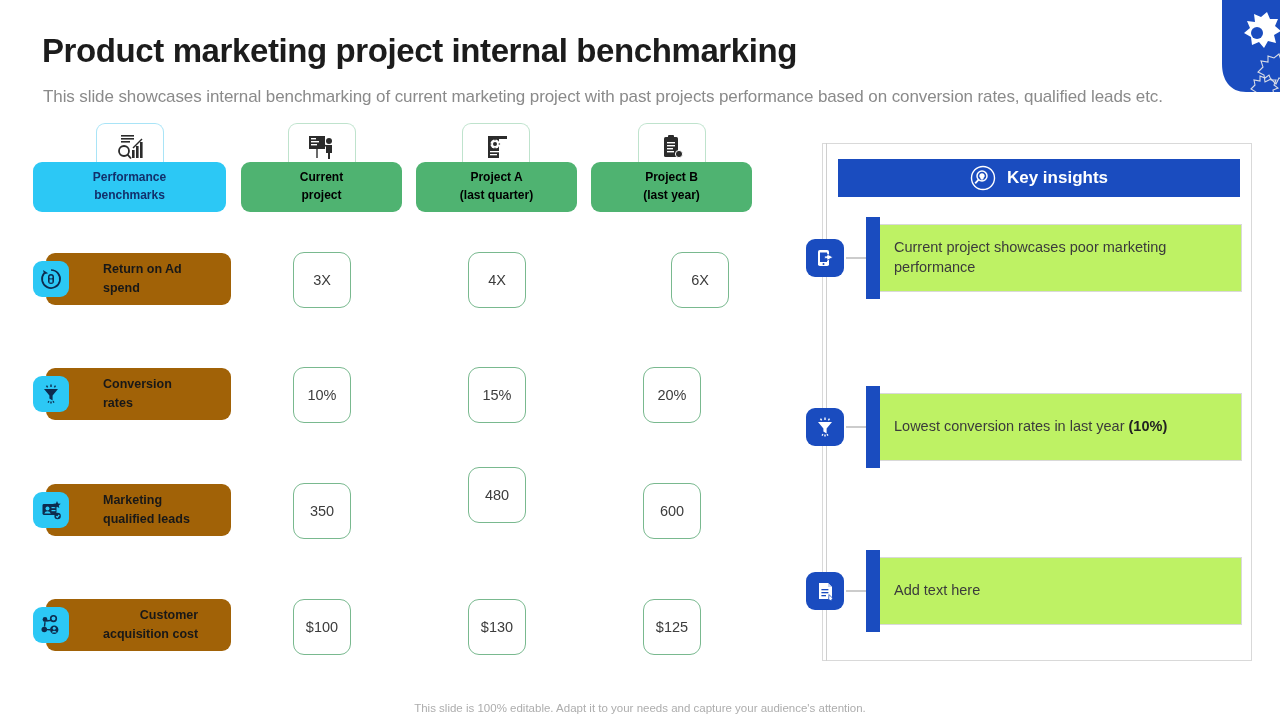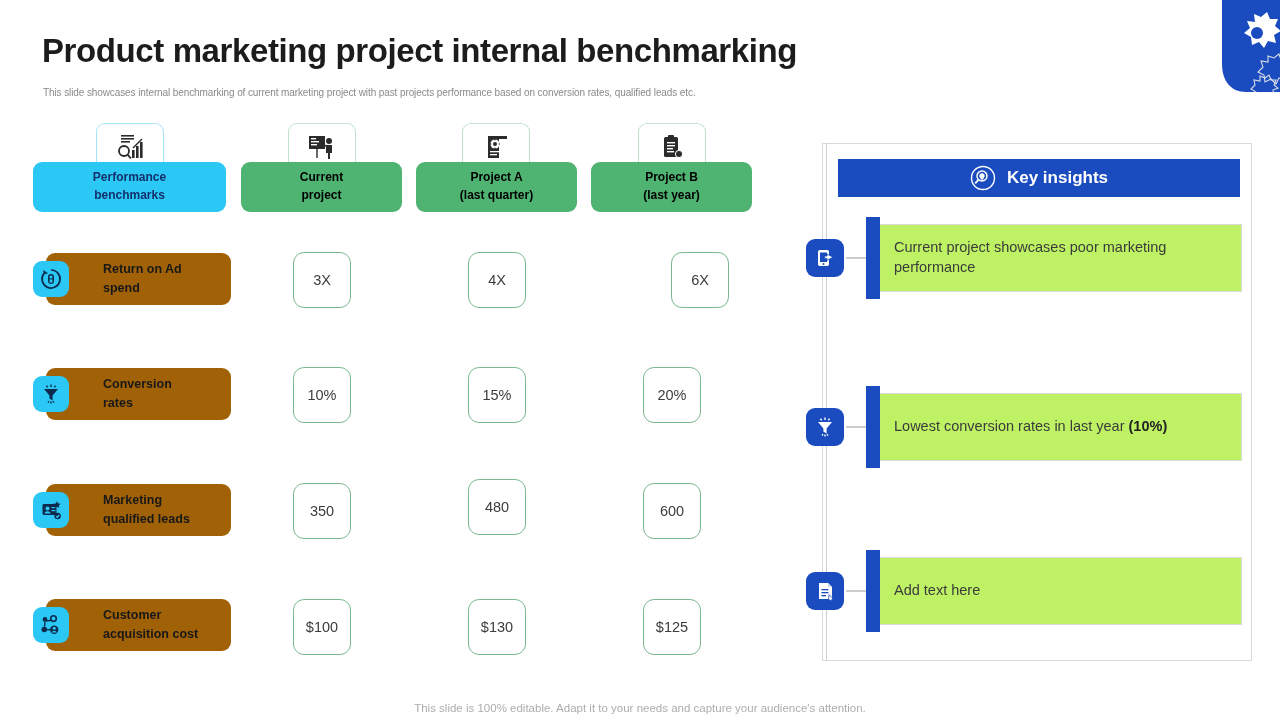--- a/index.html
+++ b/index.html
@@ -16,21 +16,21 @@
   .corner-deco .cog-ghost { position: absolute; stroke: #d8dce6; fill: none; stroke-width: 1.1; }
 
   
   .title {
     position: absolute; left: 42px; top: 32px;
     font-size: 33px; font-weight: bold; color: #1c1c1c;
     letter-spacing: -0.4px;
   }
   .subtitle {
     position: absolute; left: 43px; top: 87px;
-    font-size: 10px; color: #8a8a8a; letter-spacing: -0.1px;
+    font-size: 17px; color: #8a8a8a; letter-spacing: -0.1px;
   }
 
   
   .matrix { position: absolute; left: 0; top: 0; width: 790px; height: 720px; }
 
   .icon-tab {
     position: absolute; width: 68px; height: 46px;
     background: #ffffff; border: 1.3px solid #a9e4f7;
     border-radius: 9px 9px 0 0; border-bottom: none;
     display: flex; align-items: center; justify-content: center;
@@ -251,24 +251,24 @@
           <path d="M17 2 l1.1 2.4 l2.6 0.3 -1.9 1.8 0.5 2.6 -2.3 -1.3 -2.3 1.3 0.5 -2.6 -1.9 -1.8 2.6 -0.3 Z" fill="#0d2b4e"></path>
           <circle cx="17.6" cy="17" r="3.2" fill="#0d2b4e"></circle>
           <polyline points="16.2,17.2 17.3,18.3 19.2,16" fill="none" stroke="#2cc8f5" stroke-width="1.3"></polyline>
         </svg>
       </span>
       <span class="label">
         <span>Marketing</span><br><span>qualified leads</span>
       </span>
     </div>
     <div class="cell" style="left:293px; top:483px;">350</div>
-    <div class="cell" style="left:468px; top:479px;text-align:right;">480</div>
+    <div class="cell" style="left:468px; top:467px;text-align:right;">480</div>
     <div class="cell" style="left:643px; top:483px;">600</div>
 
-    <div class="row-pill" style="left:46px; top:599px;">
+    <div class="row-pill" style="left:46px; top:599px;text-align:right;">
       <span class="row-icon">
         <svg width="22" height="22" viewBox="0 0 22 22">
           <circle cx="5" cy="5.5" r="2.4" fill="#0d2b4e"></circle>
           <circle cx="13.5" cy="4.6" r="2.8" fill="none" stroke="#0d2b4e" stroke-width="1.6"></circle>
           <circle cx="4.3" cy="15.5" r="2.8" fill="#0d2b4e"></circle>
           <circle cx="14.2" cy="15.8" r="4.2" fill="#0d2b4e"></circle>
           <circle cx="14.2" cy="14.2" r="1.5" fill="#2cc8f5"></circle>
           <path d="M11.6 18.4 a2.8 2.8 0 0 1 5.2 0 Z" fill="#2cc8f5"></path>
           <line x1="6.4" y1="7" x2="11.4" y2="6.2" stroke="#0d2b4e" stroke-width="1.4"></line>
           <line x1="5" y1="8.2" x2="4.5" y2="12.6" stroke="#0d2b4e" stroke-width="1.4"></line>

